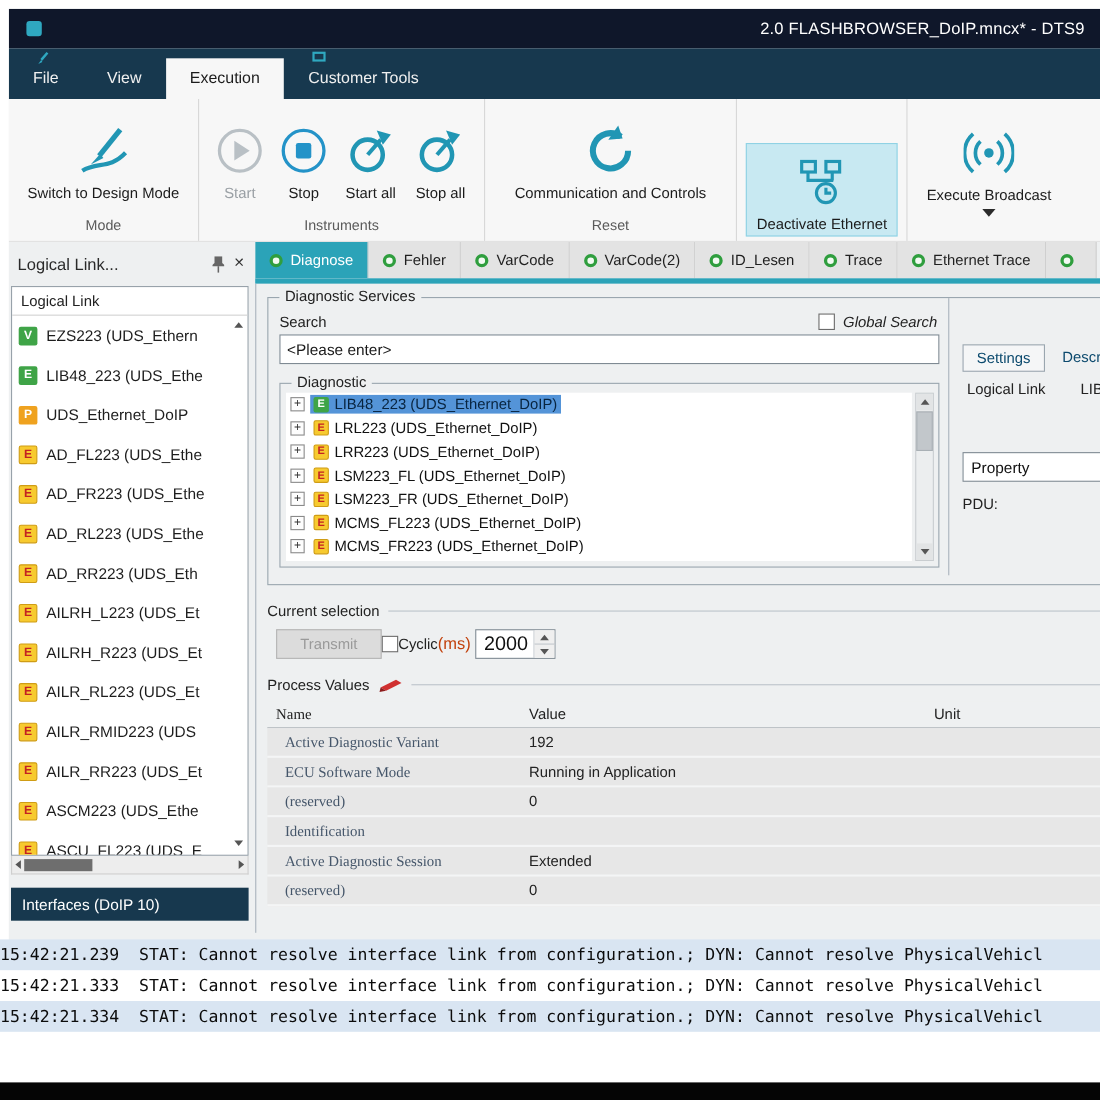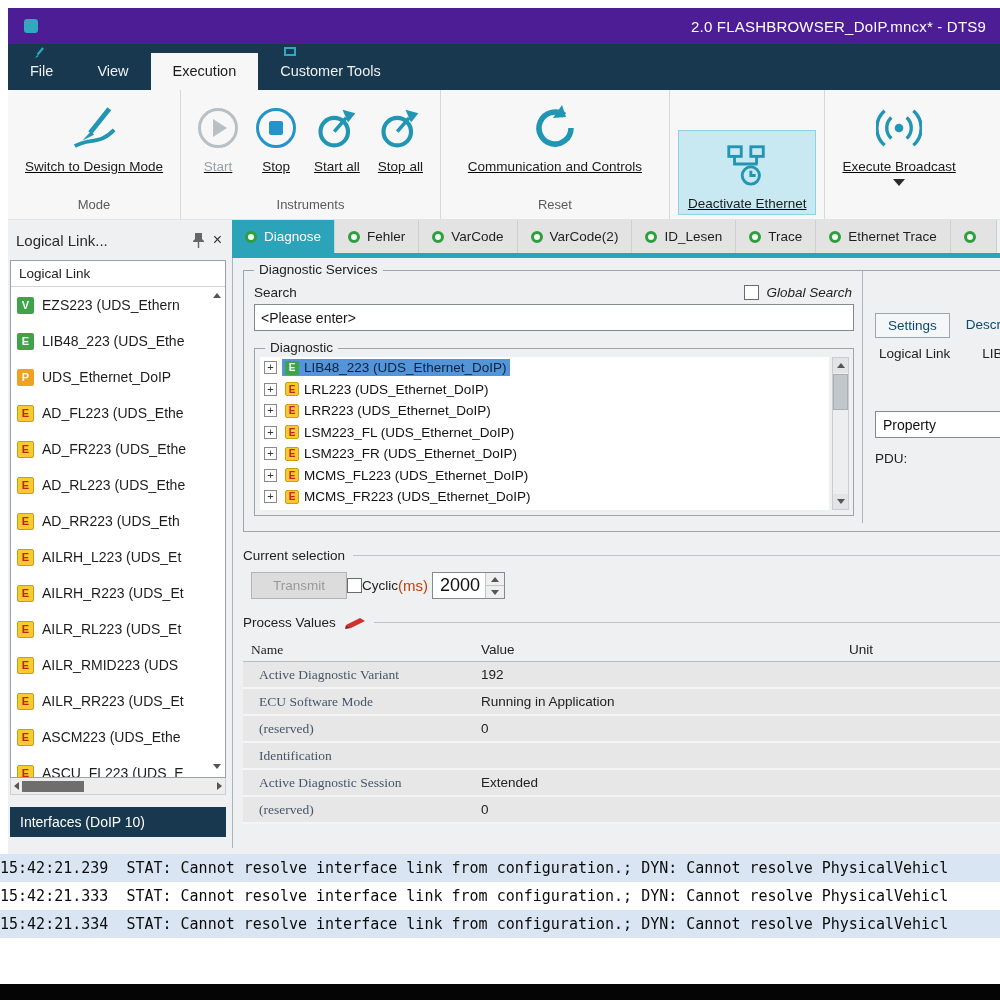--- a/index.html
+++ b/index.html
@@ -3,36 +3,36 @@
 <meta charset="utf-8">
 <style>
   * { margin:0; padding:0; box-sizing:border-box; }
   html,body { width:1000px; height:1000px; overflow:hidden; background:#ffffff;
     font-family:"Liberation Sans","DejaVu Sans",sans-serif; }
 
   .window { position:absolute; left:8px; top:8px; width:992px; height:854px;
     background:#eef0f1; overflow:hidden; }
 
   
-  .titlebar { height:36px; background:#4c1d95; display:flex; align-items:center; }
+  .titlebar { height:36px; background:#0f172a; display:flex; align-items:center; }
   .app-icon { width:14px; height:14px; margin-left:16px; background:#2fa8c0; border-radius:3px; }
   .title { flex:1; text-align:right; color:#ffffff; font-size:15px; padding-right:14px; letter-spacing:.2px; }
 
   
   .menubar { height:46px; background:#17384e; display:flex; align-items:flex-end; position:relative; }
   .qa-icon { position:absolute; top:3px; }
   .qa-pen { width:13px; height:13px; }
   .qa-sq { width:12px; height:9px; border:2px solid #2fa8c0; display:block; }
   .menu-item { color:#f0f0f0; font-size:14.5px; padding:10px 22px 11px; cursor:default; }
   .menu-item.active { background:#f7f7f7; color:#1c1c1c; }
 
   
   .ribbon { height:130px; background:#f7f7f7; display:flex; border-bottom:1px solid #e2e2e2; overflow:hidden; }
   .rgroup { display:flex; flex-direction:column; border-right:1px solid #d8d8d8; flex-shrink:0; }
-  .rbtns { flex:1; display:flex; align-items:flex-start; padding:4px 8px 0;text-decoration:underline; }
+  .rbtns { flex:1; display:flex; align-items:center; padding:4px 8px 0; }
   .rbtn { display:flex; flex-direction:column; align-items:center; padding:3px 9px; }
   .rbtn .ric { height:62px; display:flex; align-items:center; justify-content:center; }
   .rbtn .rlbl { font-size:13.5px; color:#1b1b1b; white-space:nowrap; }
   .rbtn.disabled .rlbl { color:#9aa0a5; }
   .rbtn.hl { background:#c8e9f2; border:1px solid #90d2e4;margin-top:36px; }
   .rgname { text-align:center; font-size:13px; color:#5a5a5a; padding:2px 8px 7px; white-space:nowrap; }
   .circle-ic { width:40px; height:40px; border-radius:50%; display:flex; align-items:center; justify-content:center; }
   .start-ic { border:3px solid #b9c0c5; }
   .stop-ic { border:3px solid #2493c8; }
   .play { width:0; height:0; border-top:9px solid transparent; border-bottom:9px solid transparent; border-left:14px solid #b9c0c5; margin-left:4px; }

